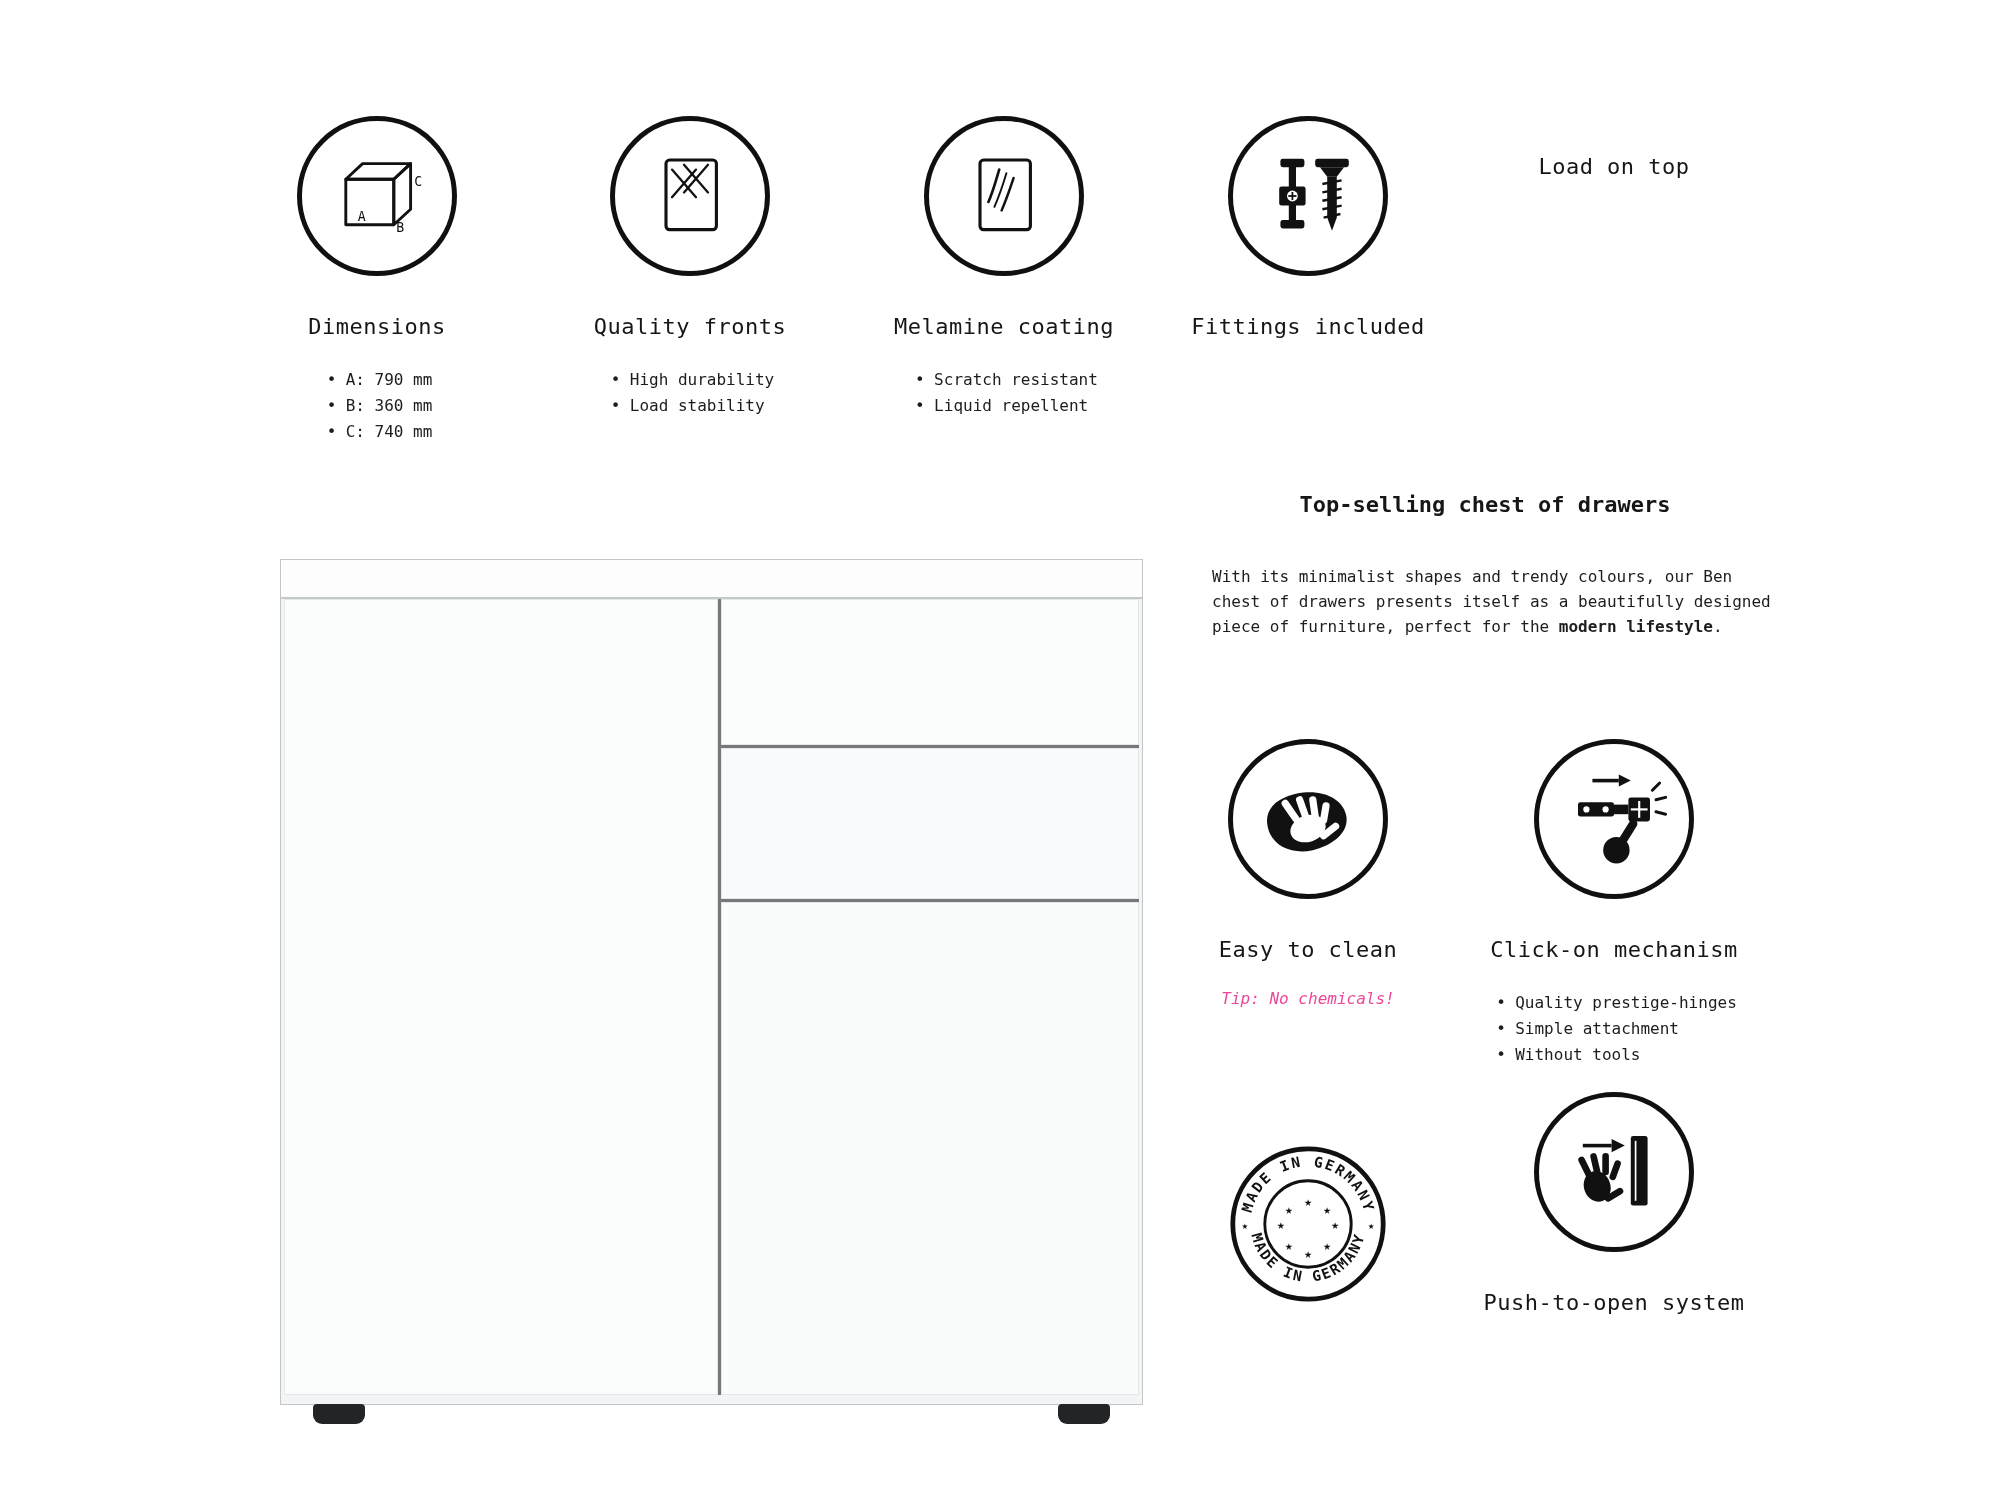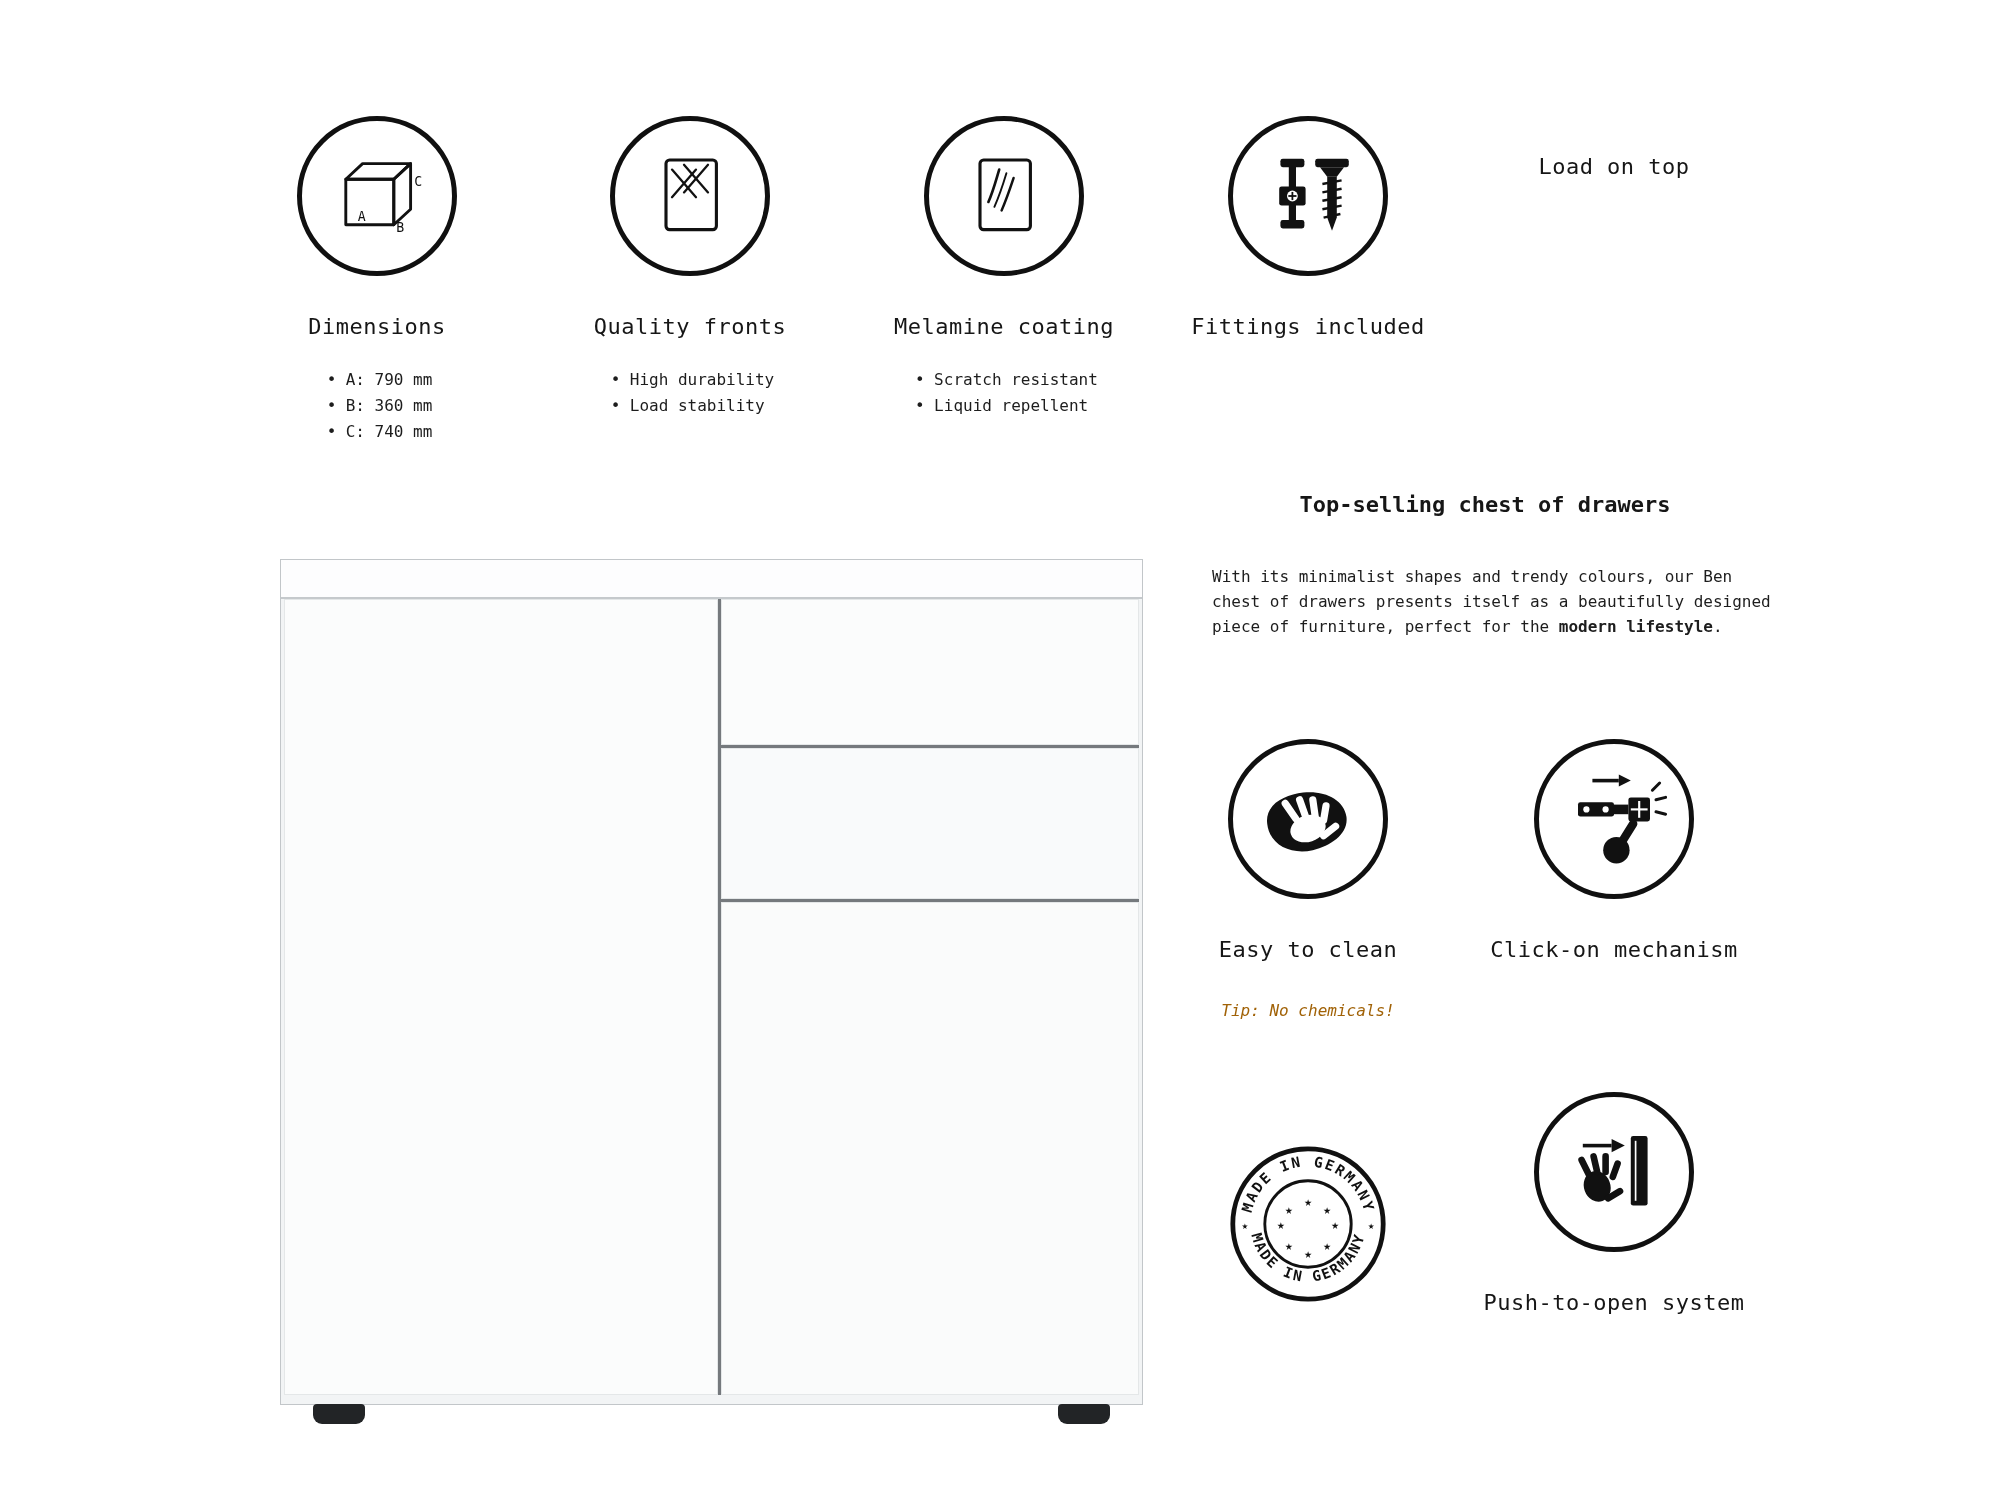--- a/index.html
+++ b/index.html
@@ -20,21 +20,21 @@
   .stamp-wrap { width:160px; height:160px; margin:0 auto; }
   .stamp-wrap svg { width:160px; height:160px; display:block; }
   .feature-label { margin-top:38px; font-size:22px; font-weight:normal; letter-spacing:.5px; white-space:nowrap; }
   .feature-bullets {
     margin:28px auto 0; padding:0; list-style:none;
     display:inline-block; text-align:left;
     font-size:16px; line-height:26px; color:#1d1d1d; white-space:nowrap;
   }
   .feature-bullets li { position:relative; padding-left:24px; }
   .feature-bullets li::before { content:"•"; position:absolute; left:5px; }
-  .tip-text { margin-top:39px; font-size:16px; font-style:italic; color:#a16207; white-space:nowrap; }
+  .tip-text { margin-top:27px; font-size:16px; font-style:italic; color:#ec4899; white-space:nowrap; }
 
   .intro-title {
     position:absolute; left:1180px; top:492px; width:610px;
     text-align:center; font-size:22px; font-weight:bold; white-space:nowrap;
   }
   .intro-body {
     position:absolute; left:1212px; top:548px; width:575px;
     font-size:16px; line-height:25px; color:#1d1d1d; text-align:left;
   }
   .intro-body b { font-weight:bold; }
@@ -209,20 +209,25 @@
       <g stroke="#111" stroke-width="2.5" stroke-linecap="round">
         <line x1="82" y1="26" x2="88" y2="20"></line>
         <line x1="85" y1="34" x2="93" y2="32"></line>
         <line x1="85" y1="44" x2="93" y2="46"></line>
       </g>
       <line x1="56" y1="70" x2="66" y2="54" stroke="#111" stroke-width="7" stroke-linecap="round"></line>
       <circle cx="52" cy="76" r="11" fill="#111"></circle>
     </svg>
   </div>
   <div class="feature-label">Click-on mechanism</div>
+  <ul class="feature-bullets">
+    <li>Quality prestige-hinges</li>
+    <li>Simple attachment</li>
+    <li>Without tools</li>
+  </ul>
 </div>
 
 <div class="feature" style="left:1148px; top:1144px;">
   <div class="stamp-wrap">
     <svg viewBox="0 0 100 100">
       <circle cx="50" cy="50" r="47" fill="none" stroke="#111" stroke-width="3"></circle>
       <circle cx="50" cy="50" r="27" fill="none" stroke="#111" stroke-width="1.8"></circle>
       <defs>
         <path id="arcTop" d="M14,50 A36,36 0 0 1 86,50"></path>
         <path id="arcBot" d="M14,50 A36,36 0 0 0 86,50"></path>

